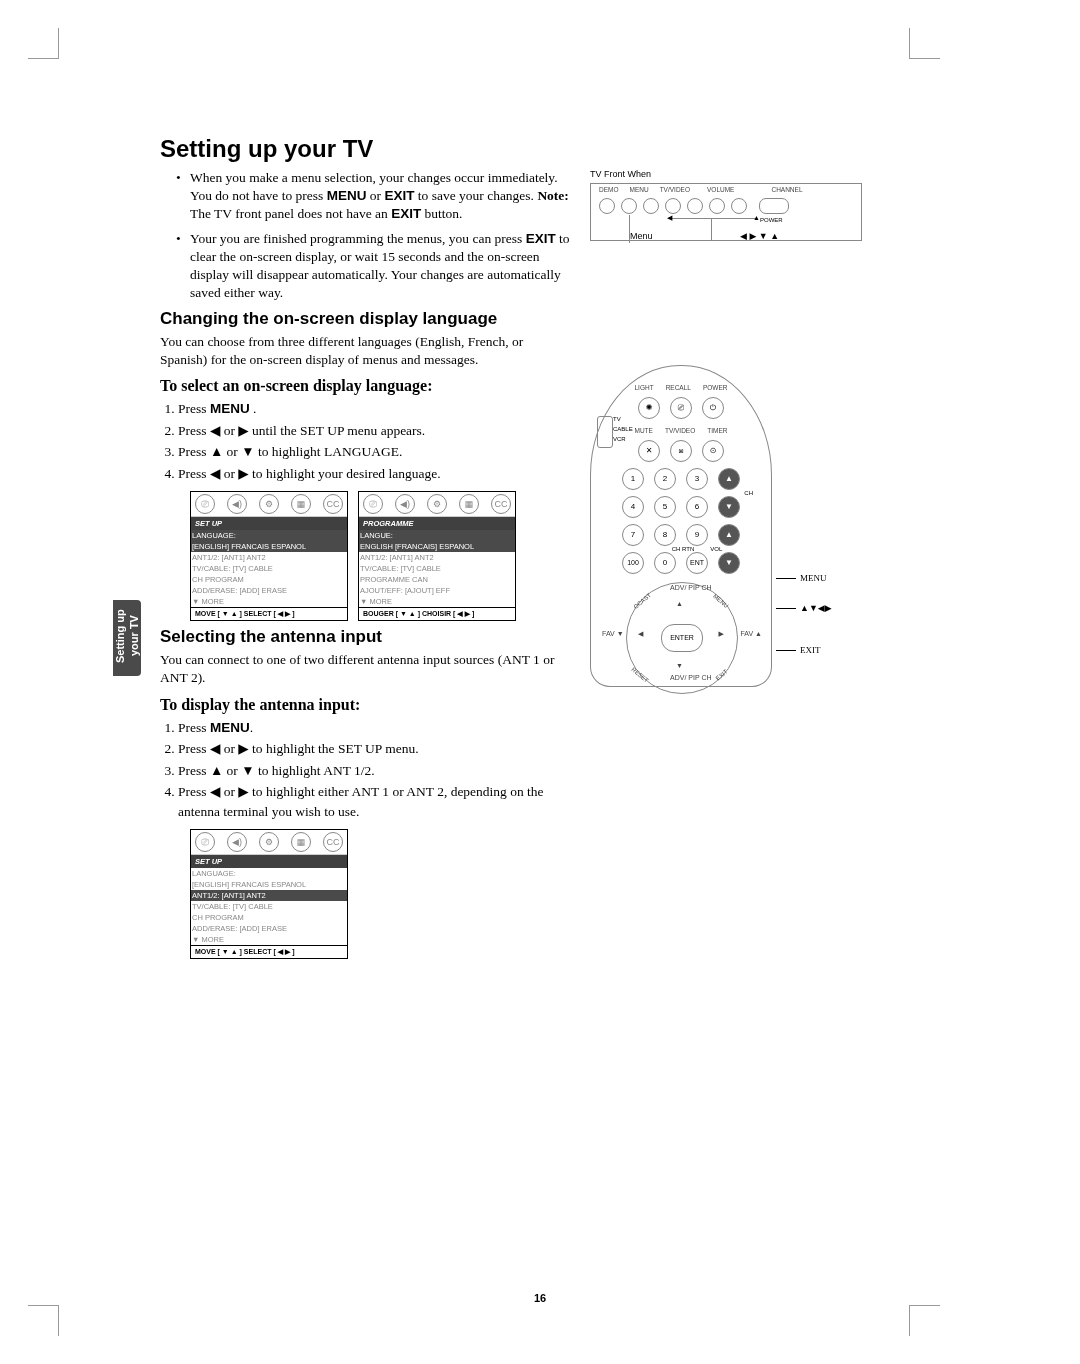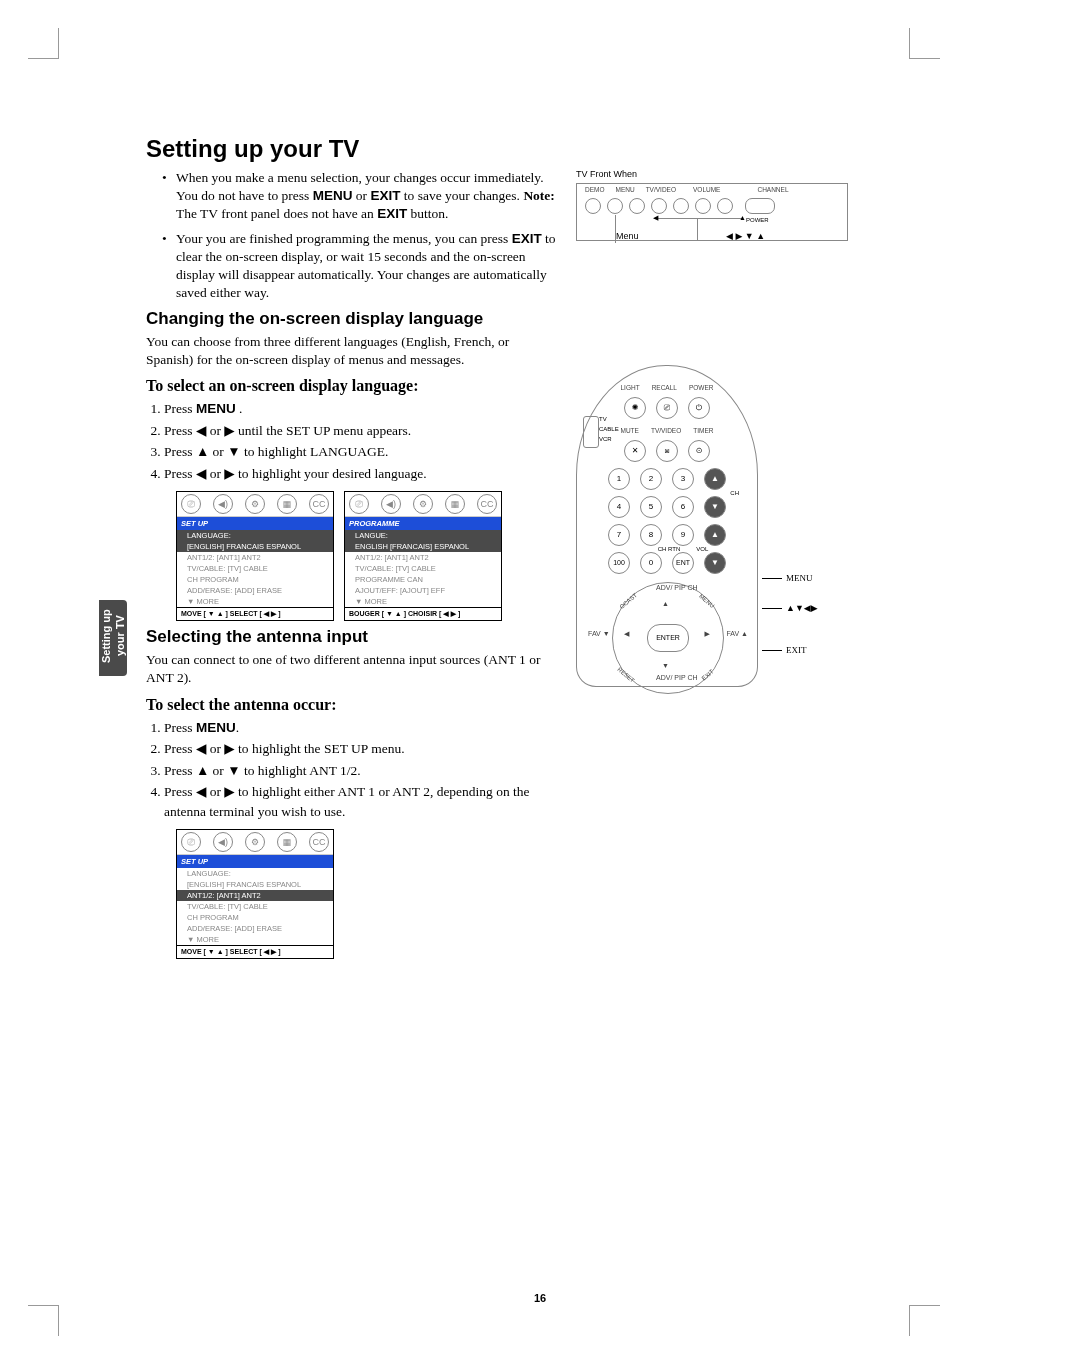--- a/index.html
+++ b/index.html
@@ -17,21 +17,21 @@
     width: 30px;
     height: 30px;
   }
   .crop-tl { top: 28px; left: 28px; border-right: 1px solid #999; border-bottom: 1px solid #999; }
   .crop-tr { top: 28px; right: 140px; border-left: 1px solid #999; border-bottom: 1px solid #999; }
   .crop-bl { bottom: 28px; left: 28px; border-right: 1px solid #999; border-top: 1px solid #999; }
   .crop-br { bottom: 28px; right: 140px; border-left: 1px solid #999; border-top: 1px solid #999; }
   .page {
     position: absolute;
     top: 135px;
-    left: 146px;
+    left: 160px;
     width: 775px;
   }
   h1 {
     font-family: Arial, Helvetica, sans-serif;
     font-weight: bold;
     font-size: 24px;
     margin: 0 0 6px 0;
   }
   h2 {
     font-family: Arial, Helvetica, sans-serif;
@@ -94,28 +94,28 @@
     display: inline-block;
     width: 18px; height: 18px;
     border: 1px solid #888;
     border-radius: 50%;
     font-size: 9px;
     text-align: center;
     line-height: 18px;
     color: #888;
   }
   .osd-title {
-    background: #1d4ed8;
+    background: #404040;
     color: #fff;
     font-weight: bold;
     padding: 2px 4px;
     font-style: italic;
   }
   .osd-row {
-    padding: 1px 10px;
+    padding: 1px 1px;
     color: #888;
   }
   .osd-row.hl {
     background: #4a4a4a;
     color: #fff;
   }
   .osd-footer {
     border-top: 1px solid #000;
     padding: 2px 4px;
     font-weight: bold;
@@ -303,21 +303,21 @@
       <div class="osd-row">TV/CABLE:      [TV] CABLE</div>
       <div class="osd-row">PROGRAMME CAN</div>
       <div class="osd-row">AJOUT/EFF:     [AJOUT] EFF</div>
       <div class="osd-row">▼ MORE</div>
       <div class="osd-footer">BOUGER [ ▼ ▲ ]   CHOISIR [ ◀  ▶ ]</div>
     </div>
   </div>
 
   <h2>Selecting the antenna input</h2>
   <p class="intro">You can connect to one of two different antenna input sources (ANT 1 or ANT 2).</p>
-  <div class="subhead">To select the antenna occur:</div>
+  <div class="subhead">To display the antenna input:</div>
   <ol>
     <li><span>Press </span><span class="kw">MENU</span><span>.</span></li>
     <li>Press ◀ or ▶ to highlight the SET UP menu.</li>
     <li>Press ▲ or ▼ to highlight ANT 1/2.</li>
     <li>Press ◀ or ▶ to highlight either ANT 1 or ANT 2, depending on the antenna terminal you wish to use.</li>
   </ol>
 
   <div style="margin-left:30px">
     <div class="osd-box">
       <div class="osd-icons">

